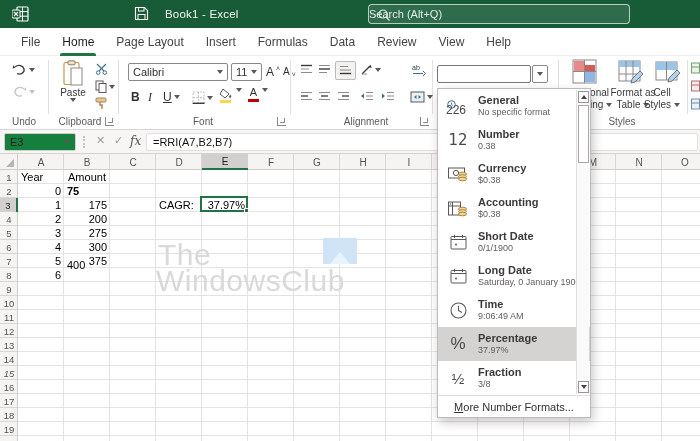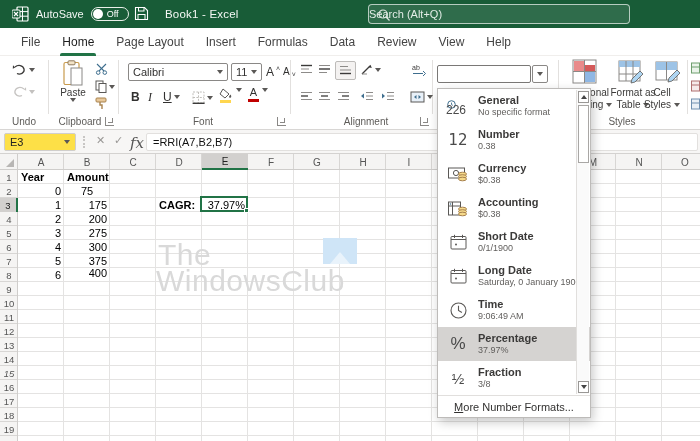--- a/index.html
+++ b/index.html
@@ -36,43 +36,43 @@
   .rbtn { position:absolute; display:flex; align-items:center; gap:2px; }
   .rb-letter { font-size:12px; color:#323130; }
   .combo { position:absolute; background:#fff; border:1px solid #8a8886; border-radius:2px; display:flex; align-items:center; justify-content:space-between; padding:0 4px; font-size:11px; color:#323130; }
   .selbox { border:1px solid #bdbbb9; border-radius:2px; background:#f4f2f1; }
   .paste-wrap { position:absolute; left:54px; top:4px; width:38px; height:56px; display:flex; flex-direction:column; align-items:center; font-size:10px; color:#3b3a39; }
   .color-bar { display:block; width:11px; height:3px; margin-top:1px; }
   .two-line-btn { position:absolute; top:2px; width:56px; display:flex; flex-direction:column; align-items:center; font-size:10px; color:#3b3a39; text-align:center; line-height:12px; }
 
   
   .formulabar { position:absolute; left:0; top:130px; width:700px; height:24px; background:#f7f6f5; border-bottom:1px solid #d4d2d0; }
-  .namebox { position:absolute; left:4px; top:3px; width:72px; height:18px; background:#fde047; border:1px solid #d0cecc; border-radius:2px; display:flex; align-items:center; justify-content:space-between; padding:0 5px; font-size:11px; color:#222; }
+  .namebox { position:absolute; left:4px; top:3px; width:72px; height:18px; background:#15803d; border:1px solid #d0cecc; border-radius:2px; display:flex; align-items:center; justify-content:space-between; padding:0 5px; font-size:11px; color:#222; }
   .fb-dots { position:absolute; left:83px; top:6px; width:2px; height:12px; border-left:2px dotted #c8c6c4; }
   .fb-ico { position:absolute; top:4px; font-size:11px; color:#9a9896; }
-  .fb-fx { font-family:"DejaVu Serif", serif; font-style:italic; font-size:15px; color:#555; }
+  .fb-fx { font-family:"DejaVu Serif", serif; font-style:italic; font-size:12px; color:#555; }
   .formula-input { position:absolute; left:146px; top:3px; width:552px; height:18px; background:#fff; border:1px solid #e2e0de; border-radius:2px; display:flex; align-items:center; padding-left:6px; font-size:11px; color:#111; }
 
   
   .grid { position:absolute; left:0; top:154px; width:700px; height:287px; background:#fff; overflow:hidden; }
   .colheads { position:absolute; left:0; top:0; width:700px; height:16px; background:#f5f4f3; border-bottom:1px solid #cfcdcb;
     background-image:linear-gradient(to right,#d8d6d4 1px,transparent 1px); background-size:46px 16px; background-position:17px 0; }
   .colhead { position:absolute; top:0; width:46px; height:16px; font-size:10px; color:#555; display:flex; align-items:center; justify-content:center; }
   .colhead.sel { background:#d2d0ce; border-bottom:2px solid #217346; color:#222; }
   .rowheads { position:absolute; left:0; top:16px; width:18px; height:271px; background:#f5f4f3; border-right:1px solid #cfcdcb;
     background-image:linear-gradient(to bottom,#d8d6d4 1px,transparent 1px); background-size:18px 14px; background-position:0 13px; }
   .rowhead { position:absolute; left:0; width:18px; height:14px; font-size:9.5px; color:#555; display:flex; align-items:center; justify-content:center; }
   .rowhead.sel { background:#d2d0ce; border-right:2px solid #217346; color:#222; }
   .corner { position:absolute; left:0; top:0; width:18px; height:16px; background:#f5f4f3; border-right:1px solid #cfcdcb; border-bottom:1px solid #cfcdcb; }
   .corner::after { content:""; position:absolute; right:3px; bottom:2px; width:0; height:0; border-left:8px solid transparent; border-bottom:8px solid #b8b6b4; }
   .cellslayer { position:absolute; left:18px; top:16px; width:682px; height:271px;
     background-image:linear-gradient(to right,#e4e3e2 1px,transparent 1px),linear-gradient(to bottom,#e4e3e2 1px,transparent 1px);
     background-size:46px 14px; background-position:45px 13px; }
   .cell { position:absolute; height:14px; font-size:11px; color:#000; line-height:14px; padding:0 3px; white-space:nowrap; }
-  .cell.b { font-weight:bold; }
+  .cell.b { font-weight:normal; }
   .sel-outline { position:absolute; border:2px solid #217346; background:transparent; }
   .fill-handle { position:absolute; right:-3px; bottom:-3px; width:5px; height:5px; background:#217346; border:1px solid #fff; }
 
   
   .wm { position:absolute; color:#d9d9d9; font-weight:500; letter-spacing:.5px; white-space:nowrap; }
   .wm-logo { position:absolute; background:#cfe5f7; }
   .wm-logo::after { content:""; position:absolute; left:7px; bottom:0; width:0; height:0; border-left:10px solid transparent; border-right:10px solid transparent; border-bottom:12px solid #e9f3fb; }
 
   
   .nf-panel { position:absolute; left:437px; top:88px; width:154px; height:330px; background:#fff; border:1px solid #bdbbb9; box-shadow:2px 4px 10px rgba(0,0,0,.22); z-index:20; }
@@ -106,27 +106,20 @@
     <span class="tb-appicon">
       <svg width="17" height="16" viewBox="0 0 17 16">
           <rect x="5" y="1" width="11" height="14" rx="1" fill="none" stroke="#fff" stroke-width="1.2"></rect>
           <line x1="5" y1="5.6" x2="16" y2="5.6" stroke="#fff"></line>
           <line x1="5" y1="10.2" x2="16" y2="10.2" stroke="#fff"></line>
           <line x1="10.5" y1="1" x2="10.5" y2="15" stroke="#fff"></line>
           <rect x="0" y="4" width="8" height="8" rx="1" fill="#185C37" stroke="#fff"></rect>
           <path d="M2 6l4 4M6 6l-4 4" stroke="#fff" stroke-width="1.1"></path>
         </svg>
     </span>
-    <span class="tb-autosave">
-      <span>AutoSave</span>
-      <span class="toggle">
-        <span class="toggle-knob"></span>
-        <span class="toggle-label">Off</span>
-      </span>
-    </span>
     <span class="tb-save">
       <svg width="15" height="15" viewBox="0 0 15 15">
           <path d="M1.5 1.5h9l3 3v9h-12z" fill="none" stroke="#fff" stroke-width="1.1"></path>
           <rect x="4" y="8.5" width="7" height="5" fill="none" stroke="#fff"></rect>
           <rect x="4.5" y="1.5" width="5.5" height="3.5" fill="none" stroke="#fff"></rect>
         </svg>
     </span>
     <span class="tb-title">Book1  -  Excel</span>
     <span class="searchbox">
       <span class="search-glyph">
@@ -435,35 +428,35 @@
 
   <div class="grid">
     <div class="cellslayer" id="cellslayer"></div>
     <div class="wm" style="left:158px;top:84px;font-size:30px">The</div>
     <div class="wm" style="left:156px;top:110px;font-size:30px">WindowsClub</div>
     <div class="wm-logo" style="left:323px;top:84px;width:34px;height:26px"></div>
     <div id="celltexts">
         <div class="cell b" style="left: 18px; top: 16px; width: 46px; text-align: left;">Year</div>
         <div class="cell b" style="left: 64px; top: 16px; width: 46px; text-align: center;">Amount</div>
         <div class="cell" style="left: 18px; top: 30px; width: 46px; text-align: right;">0</div>
-        <div class="cell" style="left: 64px; top: 30px; width: 46px; text-align: center;">75</div>
+        <div class="cell" style="left: 64px; top: 30px; width: 46px; text-align: left; font-weight: bold;">75</div>
         <div class="cell" style="left: 18px; top: 44px; width: 46px; text-align: right;">1</div>
         <div class="cell" style="left: 64px; top: 44px; width: 46px; text-align: right;">175</div>
         <div class="cell b" style="left: 156px; top: 44px; width: 46px; text-align: left;">CAGR:</div>
         <div class="cell" style="left: 202px; top: 44px; width: 46px; text-align: right;">37.97%</div>
         <div class="cell" style="left: 18px; top: 58px; width: 46px; text-align: right;">2</div>
         <div class="cell" style="left: 64px; top: 58px; width: 46px; text-align: right;">200</div>
         <div class="cell" style="left: 18px; top: 72px; width: 46px; text-align: right;">3</div>
         <div class="cell" style="left: 64px; top: 72px; width: 46px; text-align: right;">275</div>
         <div class="cell" style="left: 18px; top: 86px; width: 46px; text-align: right;">4</div>
         <div class="cell" style="left: 64px; top: 86px; width: 46px; text-align: right;">300</div>
         <div class="cell" style="left: 18px; top: 100px; width: 46px; text-align: right;">5</div>
         <div class="cell" style="left: 64px; top: 100px; width: 46px; text-align: right;">375</div>
         <div class="cell" style="left: 18px; top: 114px; width: 46px; text-align: right;">6</div>
-        <div class="cell" style="left: 64px; top: 112px; width: 46px; text-align: right;">400</div>
+        <div class="cell" style="left: 64px; top: 104px; width: 46px; text-align: left;">400</div>
       </div>
     <div class="colheads" id="colheads">
         <div class="colhead" style="left: 18px;">A</div>
         <div class="colhead" style="left: 64px;">B</div>
         <div class="colhead" style="left: 110px;">C</div>
         <div class="colhead" style="left: 156px;">D</div>
         <div class="colhead sel" style="left: 202px;">E</div>
         <div class="colhead" style="left: 248px;">F</div>
         <div class="colhead" style="left: 294px;">G</div>
         <div class="colhead" style="left: 340px;">H</div>

